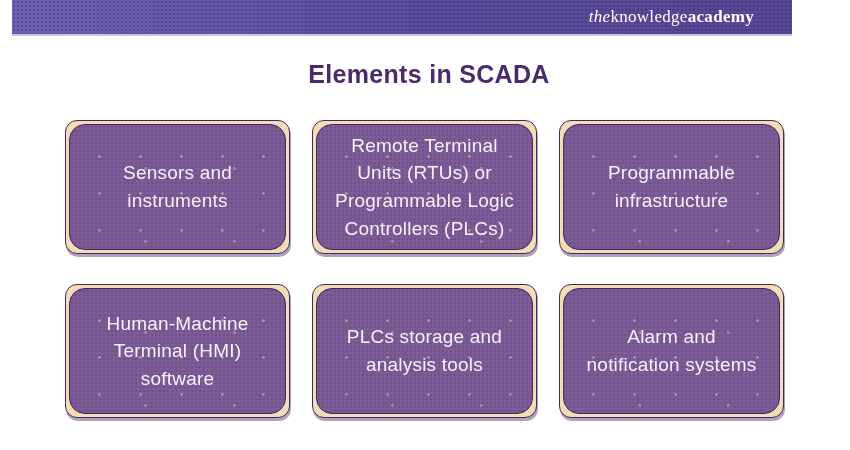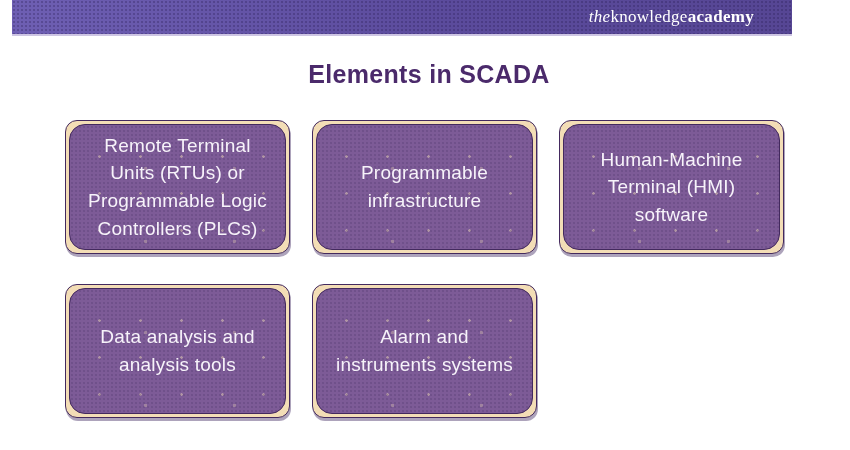--- a/index.html
+++ b/index.html
@@ -92,27 +92,30 @@
 <div class="header">
   <div class="logo">
     <span class="the">the</span><span class="knowledge">knowledge</span><span class="academy">academy</span>
   </div>
 </div>
 
 <h1 class="title" style="margin:4px;">Elements in SCADA</h1>
 
 <div class="grid">
   <div class="card">
+    <div class="card-inner">Sensors and instruments</div>
+  </div>
+  <div class="card">
     <div class="card-inner">Remote Terminal Units (RTUs) or Programmable Logic Controllers (PLCs)</div>
   </div>
   <div class="card">
     <div class="card-inner">Programmable infrastructure</div>
   </div>
   <div class="card">
     <div class="card-inner">Human-Machine Terminal (HMI) software</div>
   </div>
   <div class="card">
-    <div class="card-inner">Data analysis and analysis tools</div>
+    <div class="card-inner">PLCs storage and analysis tools</div>
   </div>
   <div class="card">
-    <div class="card-inner">Alarm and instruments systems</div>
+    <div class="card-inner">Alarm and notification systems</div>
   </div>
 </div>
 
 </body></html>

